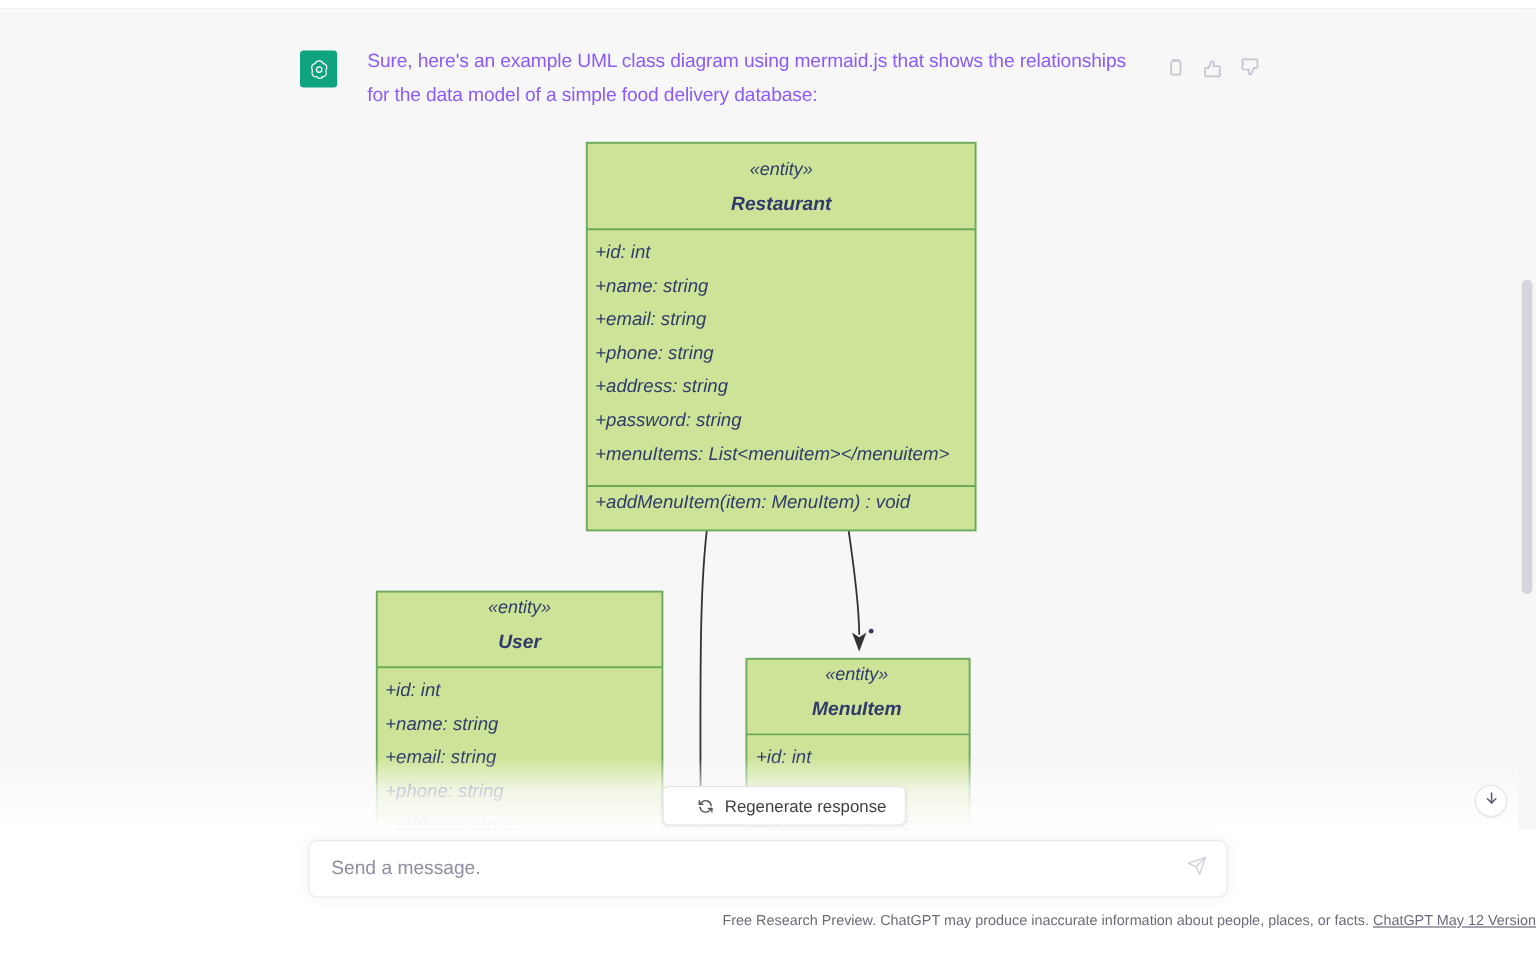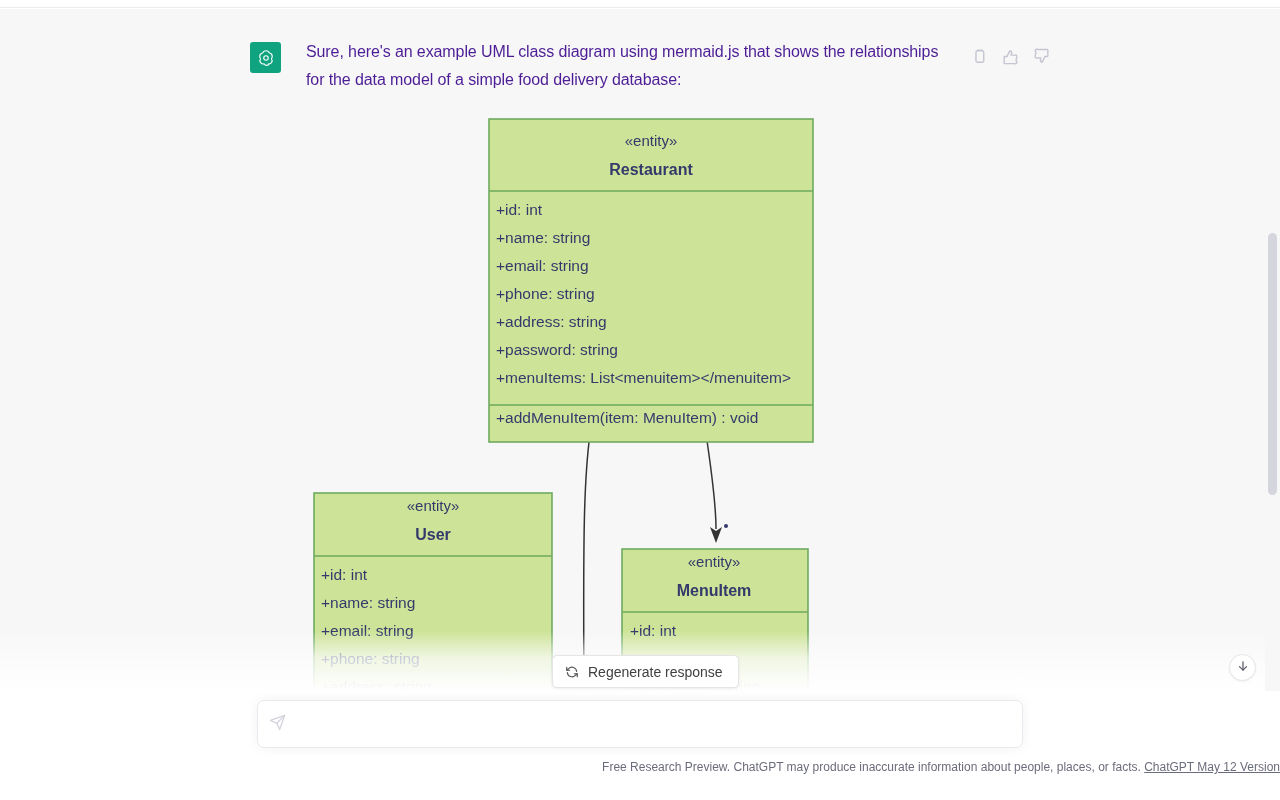--- a/index.html
+++ b/index.html
@@ -60,21 +60,21 @@
   }
   .avatar svg { display:block; }
 
   .msg-text {
     position: absolute;
     left: 306px;
     top: 29px;
     width: 640px;
     font-size: 16px;
     line-height: 28px;
-    color: #4c1d95;
+    color: #8b5cf6;
     letter-spacing: -0.1px;
   }
 
   
   .msg-actions {
     position: absolute;
     left: 968px;
     top: 36px;
     display: flex;
     gap: 9px;
@@ -88,41 +88,42 @@
   }
   .action-btn svg { display: block; }
 
   
   .diagram {
     position: absolute;
     left: 0;
     top: 0;
     width: 1140px;
     height: 682px;
+    font-style: italic;
   }
   .diagram svg { display: block; }
 
   
   .fade-overlay {
     position: absolute;
     left: 0;
     bottom: 0;
     width: 1280px;
     height: 60px;
     background: linear-gradient(to bottom, rgba(247,247,248,0) 0%, rgba(252,252,252,0.75) 45%, #ffffff 100%);
     pointer-events: none;
   }
 
   
   .regenerate {
     position: absolute;
     left: 552px;
     top: 655px;
     height: 33px;
-    padding: 0 15px 0 12px;
+    padding: 0 15px 0 28px;
     display: flex;
     align-items: center;
     gap: 9px;
     background: #ffffff;
     border: 1px solid #e5e5e5;
     border-radius: 5px;
     box-shadow: 0 1px 3px rgba(0,0,0,0.07);
     font-size: 14px;
     color: #404040;
     cursor: pointer;
@@ -338,20 +339,21 @@
   <div class="scroll-bottom">
     <span>
       <svg width="14" height="14" viewBox="0 0 24 24" fill="none" stroke="currentColor" stroke-width="2.2" stroke-linecap="round" stroke-linejoin="round">
         <line x1="12" y1="5" x2="12" y2="19"></line>
         <polyline points="6 13 12 19 18 13"></polyline>
       </svg>
     </span>
   </div>
 
   <div class="composer">
+    <input type="text" value="" placeholder="Send a message." style="">
     <div class="send-btn">
       <span>
         <svg width="17" height="17" viewBox="0 0 24 24" fill="none" stroke="currentColor" stroke-width="1.8" stroke-linecap="round" stroke-linejoin="round">
           <line x1="22" y1="2" x2="11" y2="13"></line>
           <polygon points="22 2 15 22 11 13 2 9 22 2"></polygon>
         </svg>
       </span>
     </div>
   </div>
 

